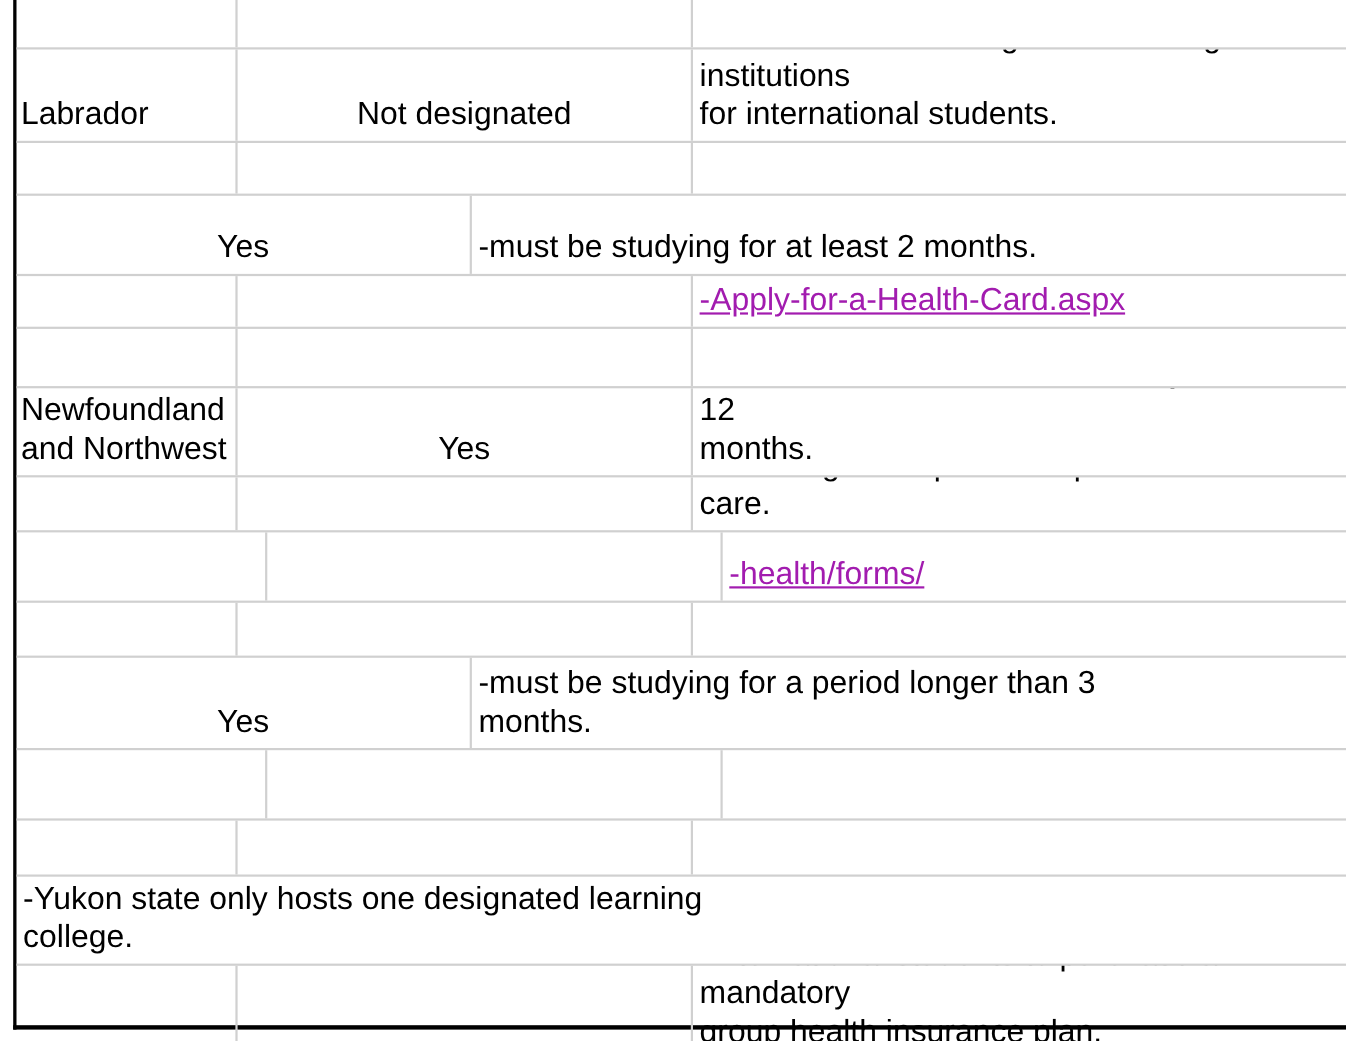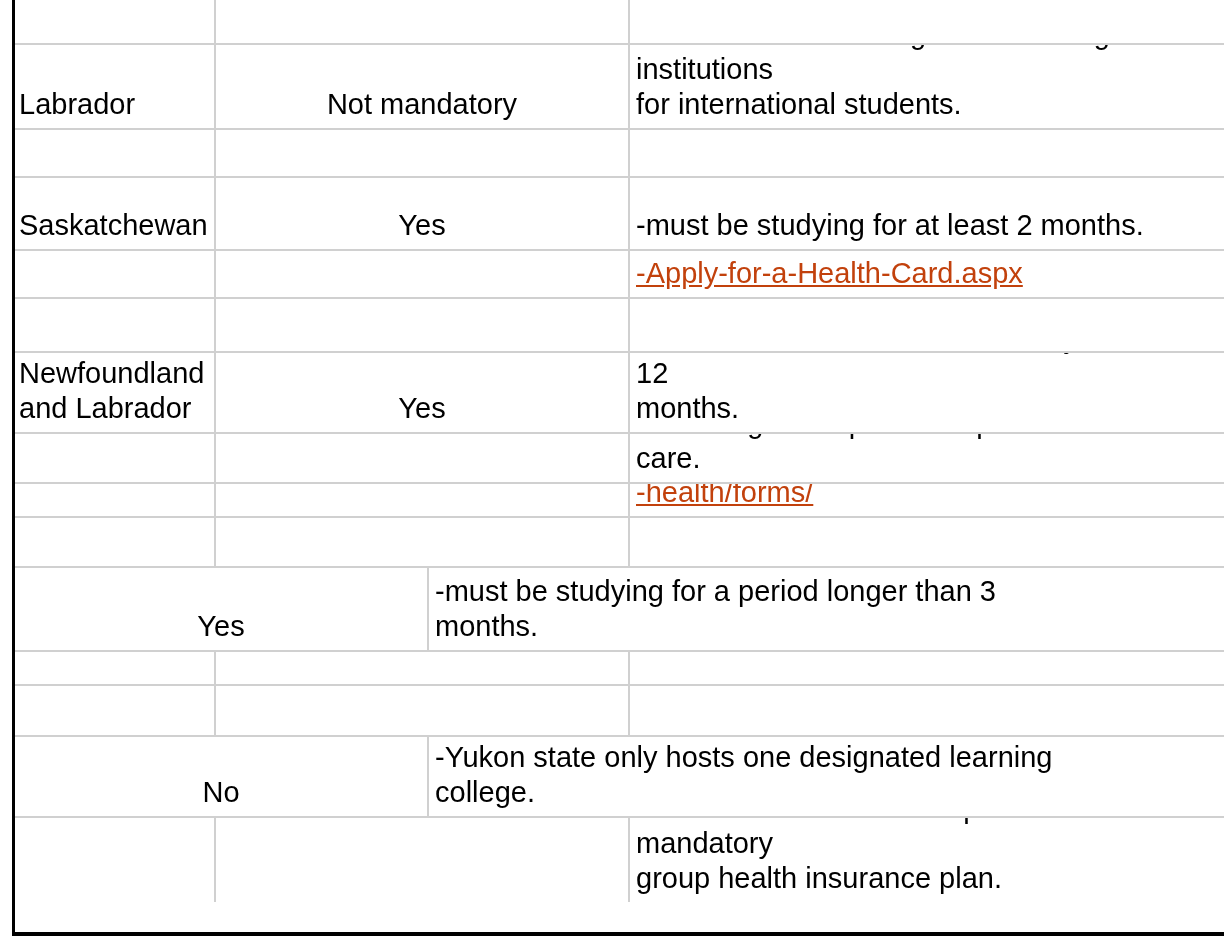--- a/index.html
+++ b/index.html
@@ -54,75 +54,74 @@
     text-align: center;
     padding-left: 4px;
     padding-right: 4px;
   }
   .col-note {
     flex: 1;
     padding-left: 6px;
     padding-right: 2px;
   }
   .col-note a {
-    color: #c2410c;
+    color: #a21caf;
     text-decoration: underline;
     white-space: pre-line;
   }
   
   .h45 { height: 45px; } .h85 { height: 85px; } .h48 { height: 48px; }
   .h73 { height: 73px; } .h54 { height: 54px; } .h81 { height: 81px; }
-  .h50 { height: 50px; } .h49 { height: 34px; } .h84 { height: 84px; }
+  .h50 { height: 50px; } .h49 { height: 64px; padding-left: 27px; } .h84 { height: 84px; }
   .h51 { height: 51px; }
 </style>
 </head>
 <body>
 
 <div class="table-wrap">
 
   <div class="trow h45">
     <div class="tcell col-province"></div>
     <div class="tcell col-eligibility"></div>
     <div class="tcell col-note"></div>
   </div>
 
   <div class="trow h85">
     <div class="tcell col-province">Labrador</div>
-    <div class="tcell col-eligibility">Not mandatory</div>
+    <div class="tcell col-eligibility">Not designated</div>
     <div class="tcell col-note">-Nunavut has no designated learning institutions
 for international students.</div>
   </div>
 
   <div class="trow h48">
     <div class="tcell col-province"></div>
     <div class="tcell col-eligibility"></div>
     <div class="tcell col-note"></div>
   </div>
 
   <div class="trow h73">
-    <div class="tcell col-province">Saskatchewan</div>
     <div class="tcell col-eligibility">Yes</div>
     <div class="tcell col-note">-must be studying for at least 2 months.</div>
   </div>
 
   <div class="trow h48">
     <div class="tcell col-province"></div>
     <div class="tcell col-eligibility"></div>
     <div class="tcell col-note"><a href="#">-Apply-for-a-Health-Card.aspx</a></div>
   </div>
 
   <div class="trow h54">
     <div class="tcell col-province"></div>
     <div class="tcell col-eligibility"></div>
     <div class="tcell col-note"></div>
   </div>
 
   <div class="trow h81">
     <div class="tcell col-province">Newfoundland
-and Labrador</div>
+and Northwest</div>
     <div class="tcell col-eligibility">Yes</div>
     <div class="tcell col-note">-must be enrolled in full-time study for at least 12
 months.</div>
   </div>
 
   <div class="trow h50">
     <div class="tcell col-province"></div>
     <div class="tcell col-eligibility"></div>
     <div class="tcell col-note">-If not eligible to purchase private health care.</div>
   </div>
@@ -150,21 +149,20 @@
     <div class="tcell col-eligibility"></div>
   </div>
 
   <div class="trow h51">
     <div class="tcell col-province"></div>
     <div class="tcell col-eligibility"></div>
     <div class="tcell col-note"></div>
   </div>
 
   <div class="trow h81">
-    <div class="tcell col-eligibility">No</div>
     <div class="tcell col-note">-Yukon state only hosts one designated learning
 college.</div>
   </div>
 
   <div class="trow h84">
     <div class="tcell col-province"></div>
     <div class="tcell col-eligibility"></div>
     <div class="tcell col-note">-International students to purchase a mandatory
 group health insurance plan.</div>
   </div>

